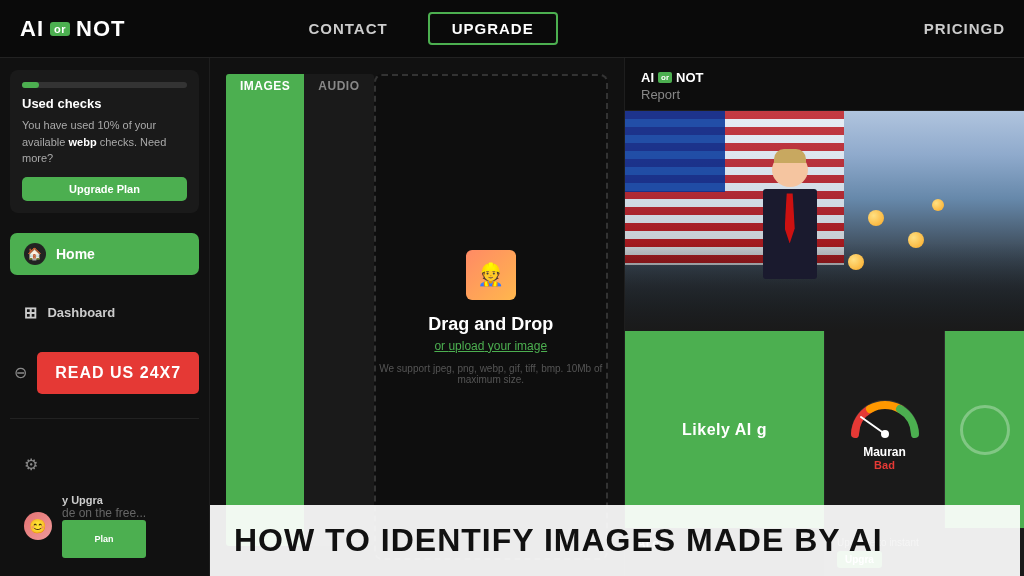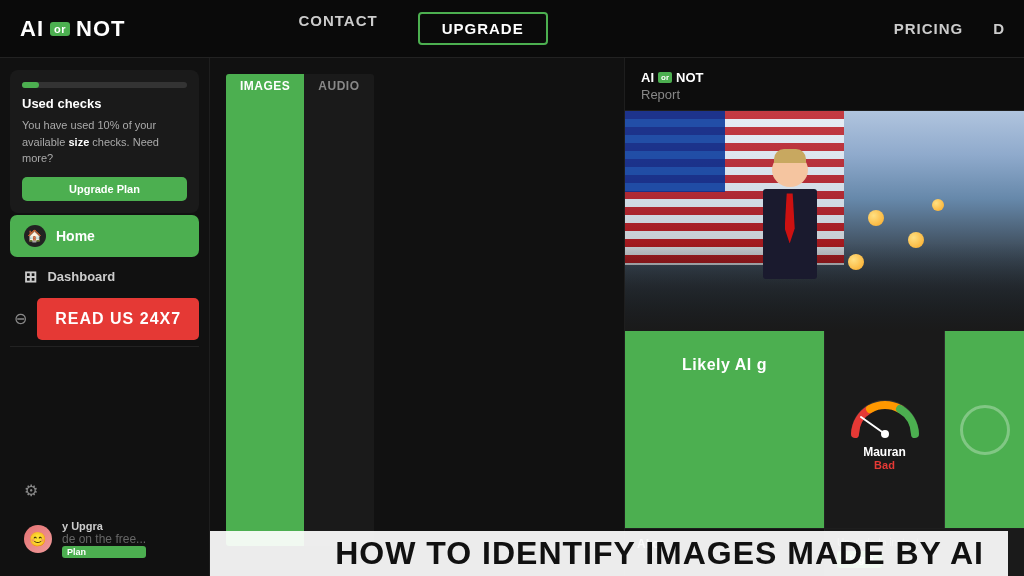--- a/index.html
+++ b/index.html
@@ -38,20 +38,21 @@
       color: #fff;
       font-size: 11px;
       font-weight: 700;
       border-radius: 3px;
       padding: 1px 4px;
       margin: 0 2px;
       letter-spacing: 0.5px;
     }
     .header-nav {
       display: flex;
+      align-items: center;
       gap: 40px;
       margin: 0 auto;
     }
     .nav-link {
       color: #ccc;
       font-size: 15px;
       font-weight: 600;
       letter-spacing: 1px;
       cursor: pointer;
     }
@@ -59,21 +60,20 @@
       border: 2px solid #4caf50;
       color: #fff;
       padding: 6px 22px;
       border-radius: 4px;
       font-weight: 700;
       letter-spacing: 1px;
     }
     .header-right {
       display: flex;
       align-items: center;
-      gap: 30px;
       margin-left: auto;
     }
     .nav-pricing {
       color: #ccc;
       font-size: 15px;
       font-weight: 600;
       letter-spacing: 1px;
       cursor: pointer;
     }
     .nav-d {
@@ -88,21 +88,21 @@
       height: calc(576px - 58px);
     }
 
     
     .sidebar {
       width: 210px;
       background: #111;
       display: flex;
       flex-direction: column;
       padding: 12px 10px;
-      gap: 2px;
+      gap: 20px;
       flex-shrink: 0;
       border-right: 1px solid #1e1e1e;
     }
     .usage-card {
       background: #1a1a1a;
       border-radius: 8px;
       padding: 12px;
       font-size: 12px;
     }
     .usage-bar-bg {
@@ -238,23 +238,24 @@
       color: #ccc;
     }
     .user-plan {
       font-size: 12px;
       color: #666;
     }
     .plan-label {
       background: #4caf50;
       color: #fff;
       font-size: 9px;
-      padding: 1px 5px;
+      padding: 14px 5px;
       border-radius: 3px;
       font-weight: 700;
+      text-align: center;
     }
 
     
     .center-content {
       flex: 1;
       background: #111;
       display: flex;
       flex-direction: row;
       padding: 16px;
       position: relative;
@@ -476,22 +477,22 @@
       gap: 0;
       flex: 1;
     }
 
     .likely-ai-panel {
       background: #4caf50;
       flex: 1;
       display: flex;
       flex-direction: column;
       align-items: center;
-      justify-content: flex-start;
-      padding: 25px;
+      justify-content: center;
+      padding: 14px;
     }
     .likely-ai-text {
       font-size: 16px;
       font-weight: 900;
       color: #fff;
       letter-spacing: 0.5px;
     }
 
     .quality-panel {
       width: 120px;
@@ -572,25 +573,24 @@
       cursor: pointer;
       display: inline-block;
       margin-top: 3px;
     }
 
     
     .bottom-banner {
       position: absolute;
       bottom: 0;
       left: 210px;
-      right: 16px;
+      right: 4px;
       background: rgba(255,255,255,0.92);
-      padding: 5px 24px;
+      padding: 18px 24px;
       z-index: 20;
-      text-align: right;
     }
     .banner-text {
       font-size: 32px;
       font-weight: 900;
       color: #111;
       text-transform: uppercase;
       letter-spacing: 1px;
       line-height: 1.1;
     }
 
@@ -630,21 +630,21 @@
 <div class="main">
 
   <aside class="sidebar">
 
     <div class="usage-card">
       <div class="usage-bar-bg">
         <div class="usage-bar-fill"></div>
       </div>
       <div class="usage-title">Used checks</div>
       <div class="usage-text">
-        You have used 10% of your available <strong>size</strong> checks. Need more?
+        You have used 10% of your available <strong>webp</strong> checks. Need more?
       </div>
       <button class="upgrade-btn">Upgrade Plan</button>
     </div>
 
     <div class="sidebar-home">
       <div class="home-icon">🏠</div>
       <span>Home</span>
     </div>
 
     <div class="sidebar-dashboard">
@@ -675,20 +675,30 @@
       </div>
     </div>
   </aside>
 
   <section class="center-content">
     <div class="upload-tabs">
       <div class="tab-images">IMAGES</div>
       <div class="tab-audio">AUDIO</div>
     </div>
 
+    <div class="upload-area">
+      <div class="upload-preview-icon">
+        <div class="icon-border"></div>
+      </div>
+      <div class="drag-drop-title">Drag and Drop</div>
+      <div class="drag-drop-sub">
+        <span>or </span><span class="upload-link">upload</span><span> your image</span>
+      </div>
+      <div class="drag-drop-note">We support jpeg, png, webp, gif, tiff, bmp. 10Mb of maximum size.</div>
+    </div>
   </section>
 
   <aside class="right-panel">
 
     <div class="report-header">
       <div class="ai-or-not-label">
         <span>AI</span>
         <span class="or-badge">or</span>
         <span>NOT</span>
       </div>

